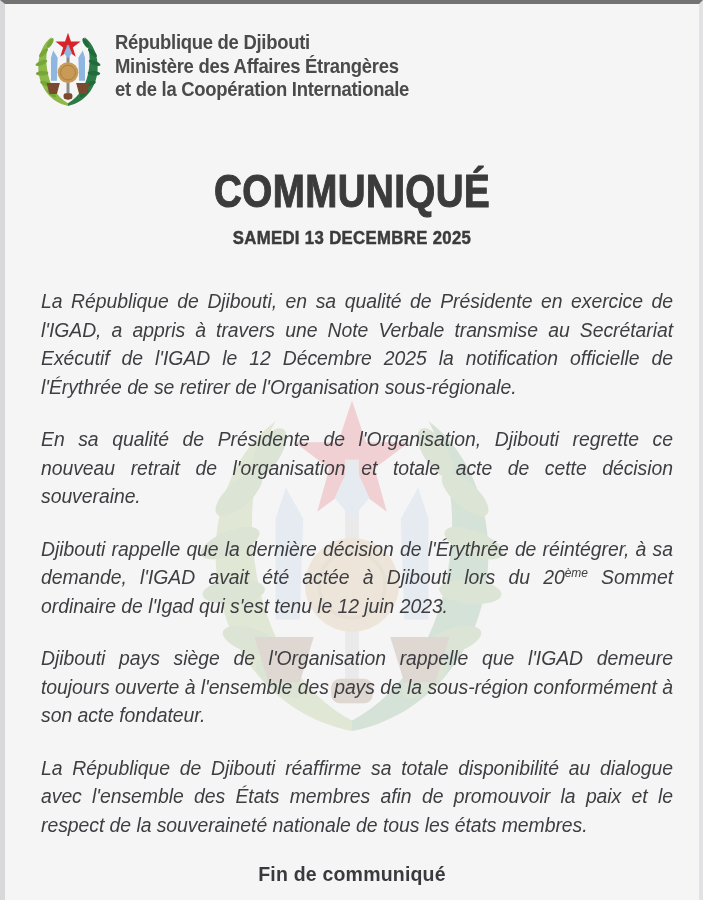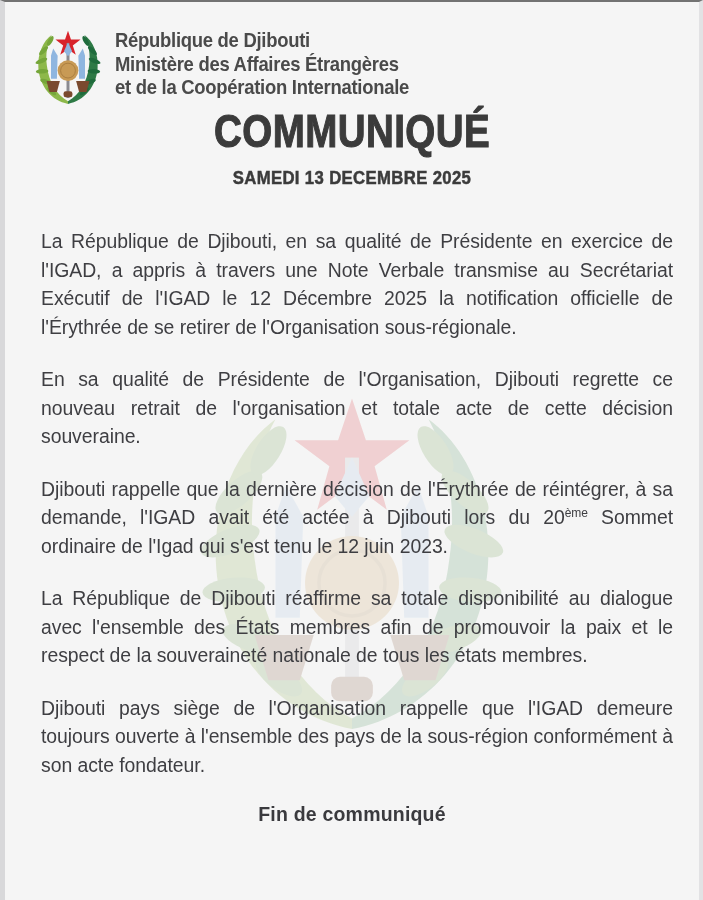--- a/index.html
+++ b/index.html
@@ -13,21 +13,21 @@
 
   .page {
     position: relative;
     width: 703px;
     height: 900px;
     background: #f5f5f5;
     overflow: hidden;
     box-sizing: border-box;
     border-left: 5px solid #d8d8da;
     border-right: 4px solid #e2e2e4;
-    border-top: 2px solid #737373;
+    border-top: 4px solid #737373;
   }
 
   
   .watermark {
     position: absolute;
     left: 50%;
     top: 386px;
     transform: translateX(-50%);
     width: 372px;
     height: 348px;
@@ -64,20 +64,21 @@
     white-space: nowrap;
     transform: scaleX(0.90);
     transform-origin: left center;
   }
 
   
   .title-block {
     position: relative;
     z-index: 2;
     text-align: center;
+    margin-top: 58px;
   }
   .doc-title {
     font-family: "Liberation Sans Narrow", "Liberation Sans", sans-serif;
     font-weight: bold;
     font-size: 47px;
     line-height: 48px;
     letter-spacing: 0.5px;
     color: #3b3b3b;
     transform: scaleX(0.82);
     -webkit-text-stroke: 1.1px #3b3b3b;
@@ -100,20 +101,21 @@
     z-index: 2;
     margin: 38px 26px 0 36px;
   }
   .para {
     text-align: justify;
     font-size: 19.4px;
     line-height: 28.5px;
     color: #3e3e42;
     margin: 0 0 24px 0;
     letter-spacing: -0.05px;
+    font-style: italic;
   }
   .para sup {
     font-size: 0.62em;
     vertical-align: super;
     line-height: 0;
   }
   .closing {
     position: relative;
     z-index: 2;
     text-align: center;
@@ -210,19 +212,19 @@
 
   <div class="title-block">
     <div class="doc-title">COMMUNIQUÉ</div>
     <div class="doc-subtitle">SAMEDI 13 DECEMBRE 2025</div>
   </div>
 
   <div class="body-text">
     <p class="para">La République de Djibouti, en sa qualité de Présidente en exercice de l'IGAD, a appris à travers une Note Verbale transmise au Secrétariat Exécutif de l'IGAD le 12 Décembre 2025 la notification officielle de l'Érythrée de se retirer de l'Organisation sous-régionale.</p>
     <p class="para">En sa qualité de Présidente de l'Organisation, Djibouti regrette ce nouveau retrait de l'organisation et totale acte de cette décision souveraine.</p>
     <p class="para"><span>Djibouti rappelle que la dernière décision de l'Érythrée de réintégrer, à sa demande, l'IGAD avait été actée à Djibouti lors du 20</span><sup>ème</sup><span> Sommet ordinaire de l'Igad qui s'est tenu le 12 juin 2023.</span></p>
+    <p class="para">Djibouti pays siège de l'Organisation rappelle que l'IGAD demeure toujours ouverte à l'ensemble des pays de la sous-région conformément à son acte fondateur.</p>
     <p class="para">La République de Djibouti réaffirme sa totale disponibilité au dialogue avec l'ensemble des États membres afin de promouvoir la paix et le respect de la souveraineté nationale de tous les états membres.</p>
-    <p class="para">Djibouti pays siège de l'Organisation rappelle que l'IGAD demeure toujours ouverte à l'ensemble des pays de la sous-région conformément à son acte fondateur.</p>
   </div>
 
   <div class="closing">Fin de communiqué</div>
 
 </div>
 
 </body></html>

